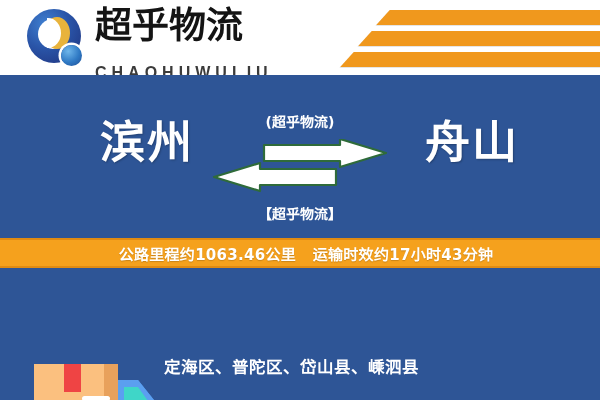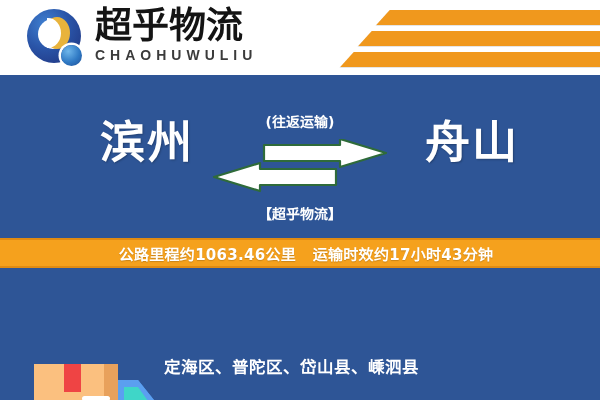--- a/index.html
+++ b/index.html
@@ -87,23 +87,23 @@
   #brand-cn {
     font-family: "DejaVu Sans", "Liberation Sans", sans-serif;
     font-size: 37px;
     font-weight: 700;
     color: #141414;
     line-height: 40px;
     letter-spacing: 0px;
     white-space: nowrap;
   }
   #brand-en {
-    margin-top: 1px;
+    margin-top: 18px;
     font-family: "Liberation Sans", sans-serif;
-    font-size: 14px;
+    font-size: 16px;
     font-weight: 700;
     color: #3b3b3b;
     letter-spacing: 5.0px;
     white-space: nowrap;
   }
 
   
   .stripe {
     position: absolute;
     height: 15px;
@@ -246,21 +246,21 @@
   </div>
 
   <div id="body-panel">
 
     <div id="route-row">
 
       <div class="city" id="city-origin">滨州</div>
 
       <div id="route-mid">
 
-        <div class="route-note" id="note-top">(往返运输)</div>
+        <div class="route-note" id="note-top">(超乎物流)</div>
 
         <svg id="arrow-svg" viewBox="0 0 176 56">
 
           <polygon points="52,6 128,6 128,0 174,14 128,28 128,22 52,22" fill="#ffffff" stroke="#2f6b3a" stroke-width="2.2" stroke-linejoin="round"></polygon>
 
           <polygon points="124,30 48,30 48,24 2,38 48,52 48,46 124,46" fill="#ffffff" stroke="#2f6b3a" stroke-width="2.2" stroke-linejoin="round"></polygon>
         </svg>
 
         <div class="route-note" id="note-bottom">【超乎物流】</div>
       </div>

